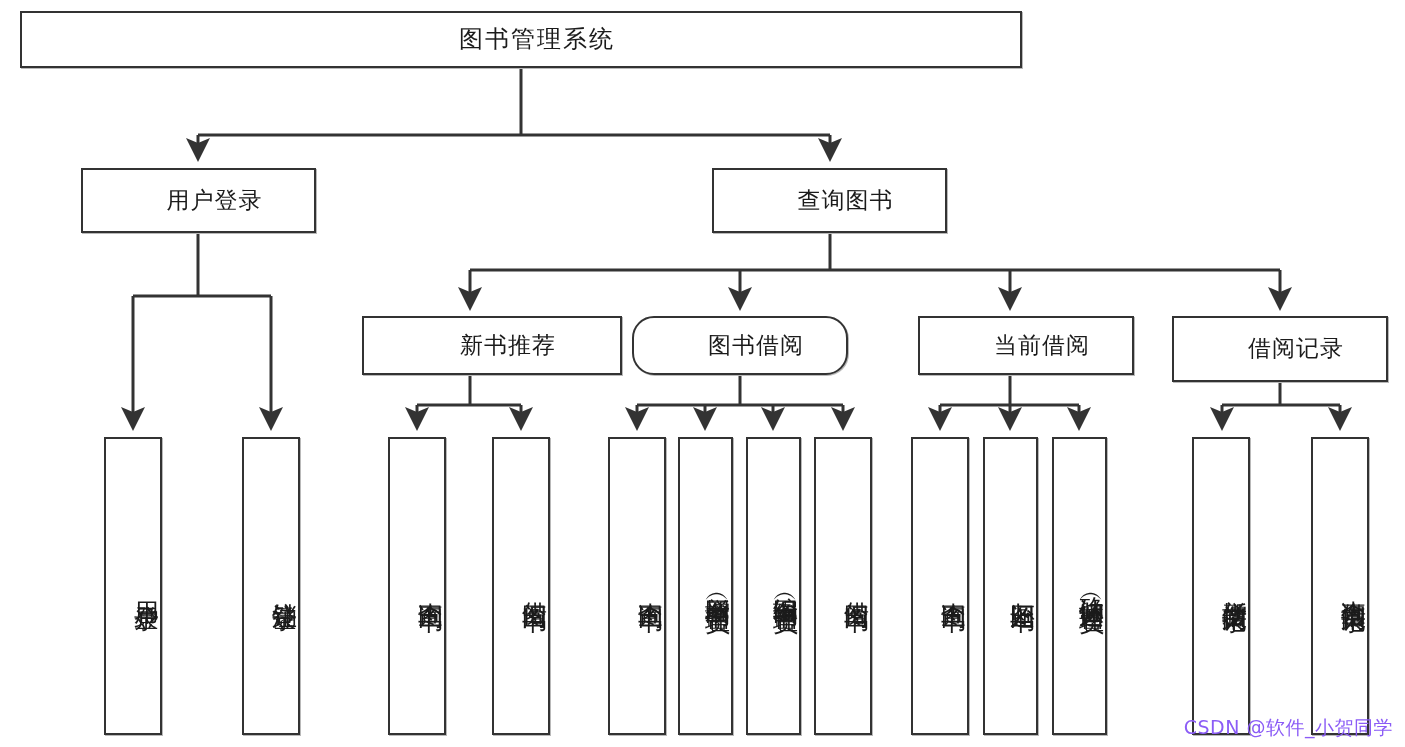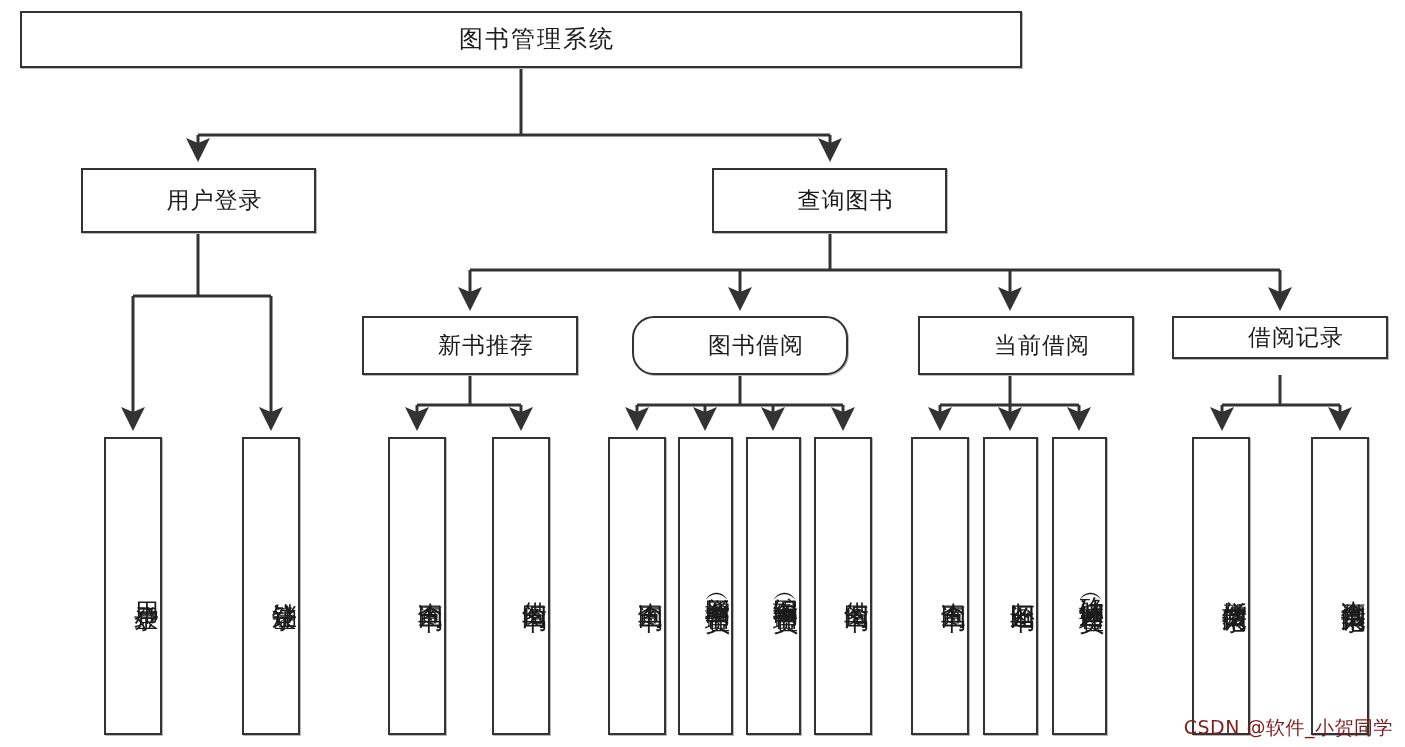--- a/index.html
+++ b/index.html
@@ -62,21 +62,21 @@
   }
   .node-title {
     font-size: 24px;
     letter-spacing: 2px;
   }
   .watermark {
     position: absolute;
     right: 12px;
     bottom: 6px;
     font-size: 19px;
-    color: #7f1d1d;
+    color: #8b5cf6;
     letter-spacing: 0.5px;
     white-space: nowrap;
     user-select: none;
   }
 </style>
 </head>
 <body>
 
 <div id="diagram-canvas">
 
@@ -135,33 +135,33 @@
   </div>
 
   <div class="node node-h" style="left:81px; top:168px; width:235px; height:65px;">
     <span>用户登录</span>
   </div>
 
   <div class="node node-h" style="left:712px; top:168px; width:235px; height:65px;">
     <span>查询图书</span>
   </div>
 
-  <div class="node node-h" style="left:362px; top:316px; width:216px; height:59px;">
+  <div class="node node-h" style="left:362px; top:316px; width:260px; height:59px;">
     <span>新书推荐</span>
   </div>
 
   <div class="node node-h" style="left:632px; top:316px; width:216px; height:59px;border-radius:22px;">
     <span>图书借阅</span>
   </div>
 
   <div class="node node-h" style="left:902px; top:316px; width:216px; height:59px;margin-left:16px;">
     <span>当前借阅</span>
   </div>
 
-  <div class="node node-h" style="left:1172px; top:316px; width:216px; height:43px;">
+  <div class="node node-h" style="left:1172px; top:316px; width:216px; height:66px;">
     <span>借阅记录</span>
   </div>
 
   <div class="node node-v" style="left:104px; top:437px; width:58px; height:298px;">
     <span class="vtext">用户登录</span>
   </div>
 
   <div class="node node-v" style="left:242px; top:437px; width:58px; height:298px;">
     <span class="vtext">注销登录</span>
   </div>

